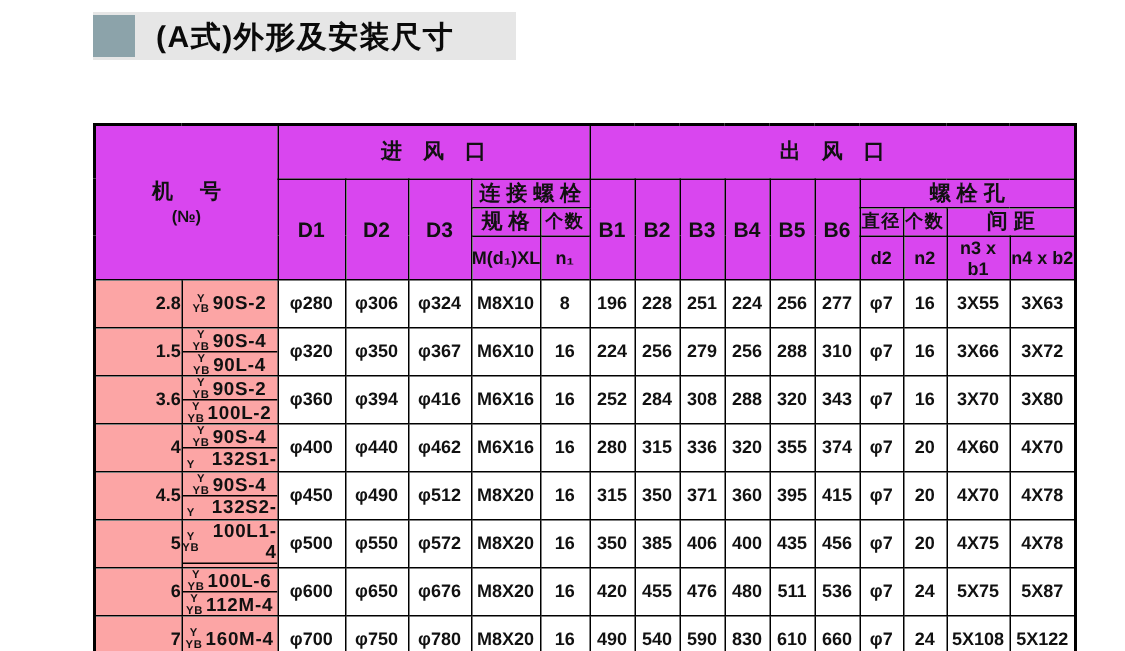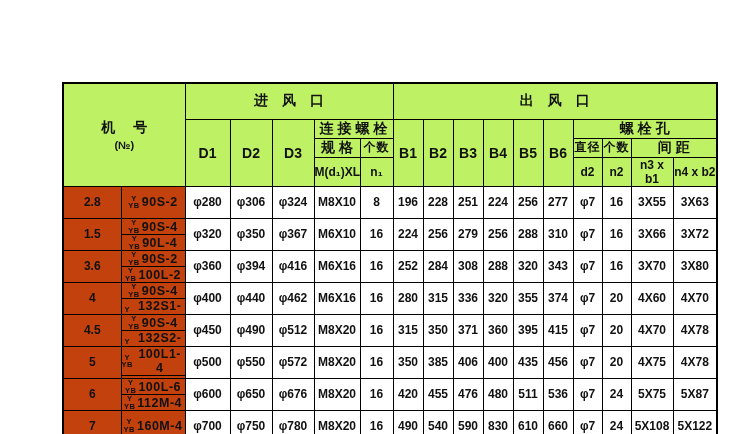--- a/index.html
+++ b/index.html
@@ -20,22 +20,22 @@
   
   table.dims {
     position:absolute; left:62px; top:82px; width:635px;
     border-collapse:collapse; table-layout:fixed;
     border:2px solid #000;
   }
   .dims th, .dims td {
     border:1px solid #000; text-align:center; vertical-align:middle;
     padding:0; overflow:hidden;
   }
-  .dims thead th { background:#bef264; font-weight:bold; }
-  .dims td.gray { background:#c2410c; }
+  .dims thead th { background:#d946ef; font-weight:bold; }
+  .dims td.gray { background:#fca5a5;text-align:right; }
   .dims thead tr.hr1 { height:36px; }
   .dims thead tr.hr2 { height:16px; }
   .dims thead tr.hr3 { height:17px; }
   .dims thead tr.hr4 { height:17px; }
   .dims tbody tr { height:32px; }
   .cn-big  { font-size:14px; letter-spacing:14px; text-indent:14px; }
   .cn-mid  { font-size:14px; letter-spacing:4px; text-indent:4px; }
   .cn-sm   { font-size:12px; letter-spacing:1px; }
   .lat-big { font-size:14px; }
   .lat-sm  { font-size:12px; font-weight:bold; }
@@ -53,20 +53,24 @@
   .yb {
     display:inline-flex; flex-direction:column; align-items:center;
     line-height:1; font-size:7.5px; font-weight:bold; margin-right:2px;
   }
 </style>
 </head>
 <body>
 
 <div class="page">
 
+  <div class="title-bar">
+    <div class="accent-square"></div>
+    <div class="title-text">(A式)外形及安装尺寸</div>
+  </div>
 
   <table class="dims">
     <colgroup>
       <col style="width:58px">
         <col style="width:64px">
       <col style="width:45px">
         <col style="width:42px">
         <col style="width:42px">
       <col style="width:46px">
         <col style="width:33px">

